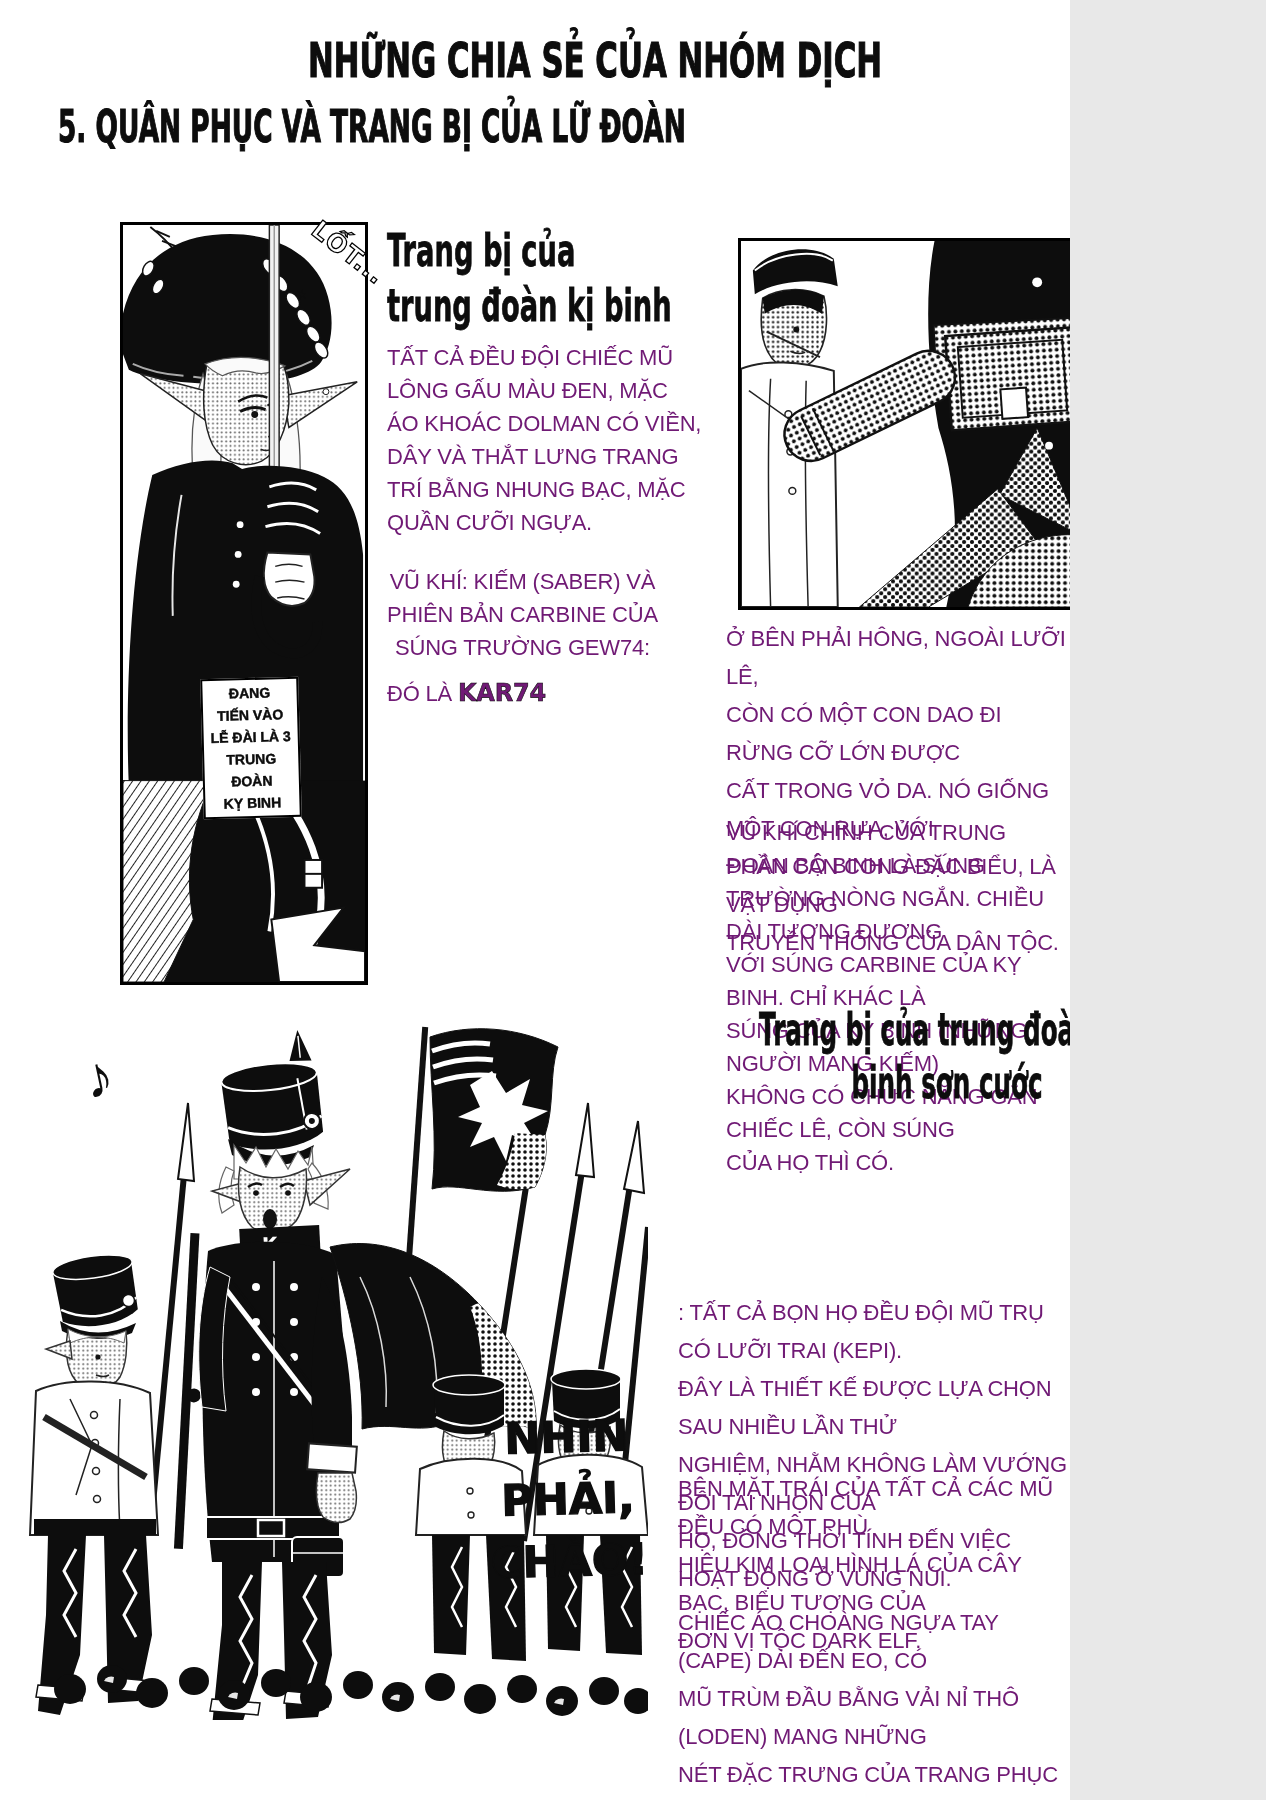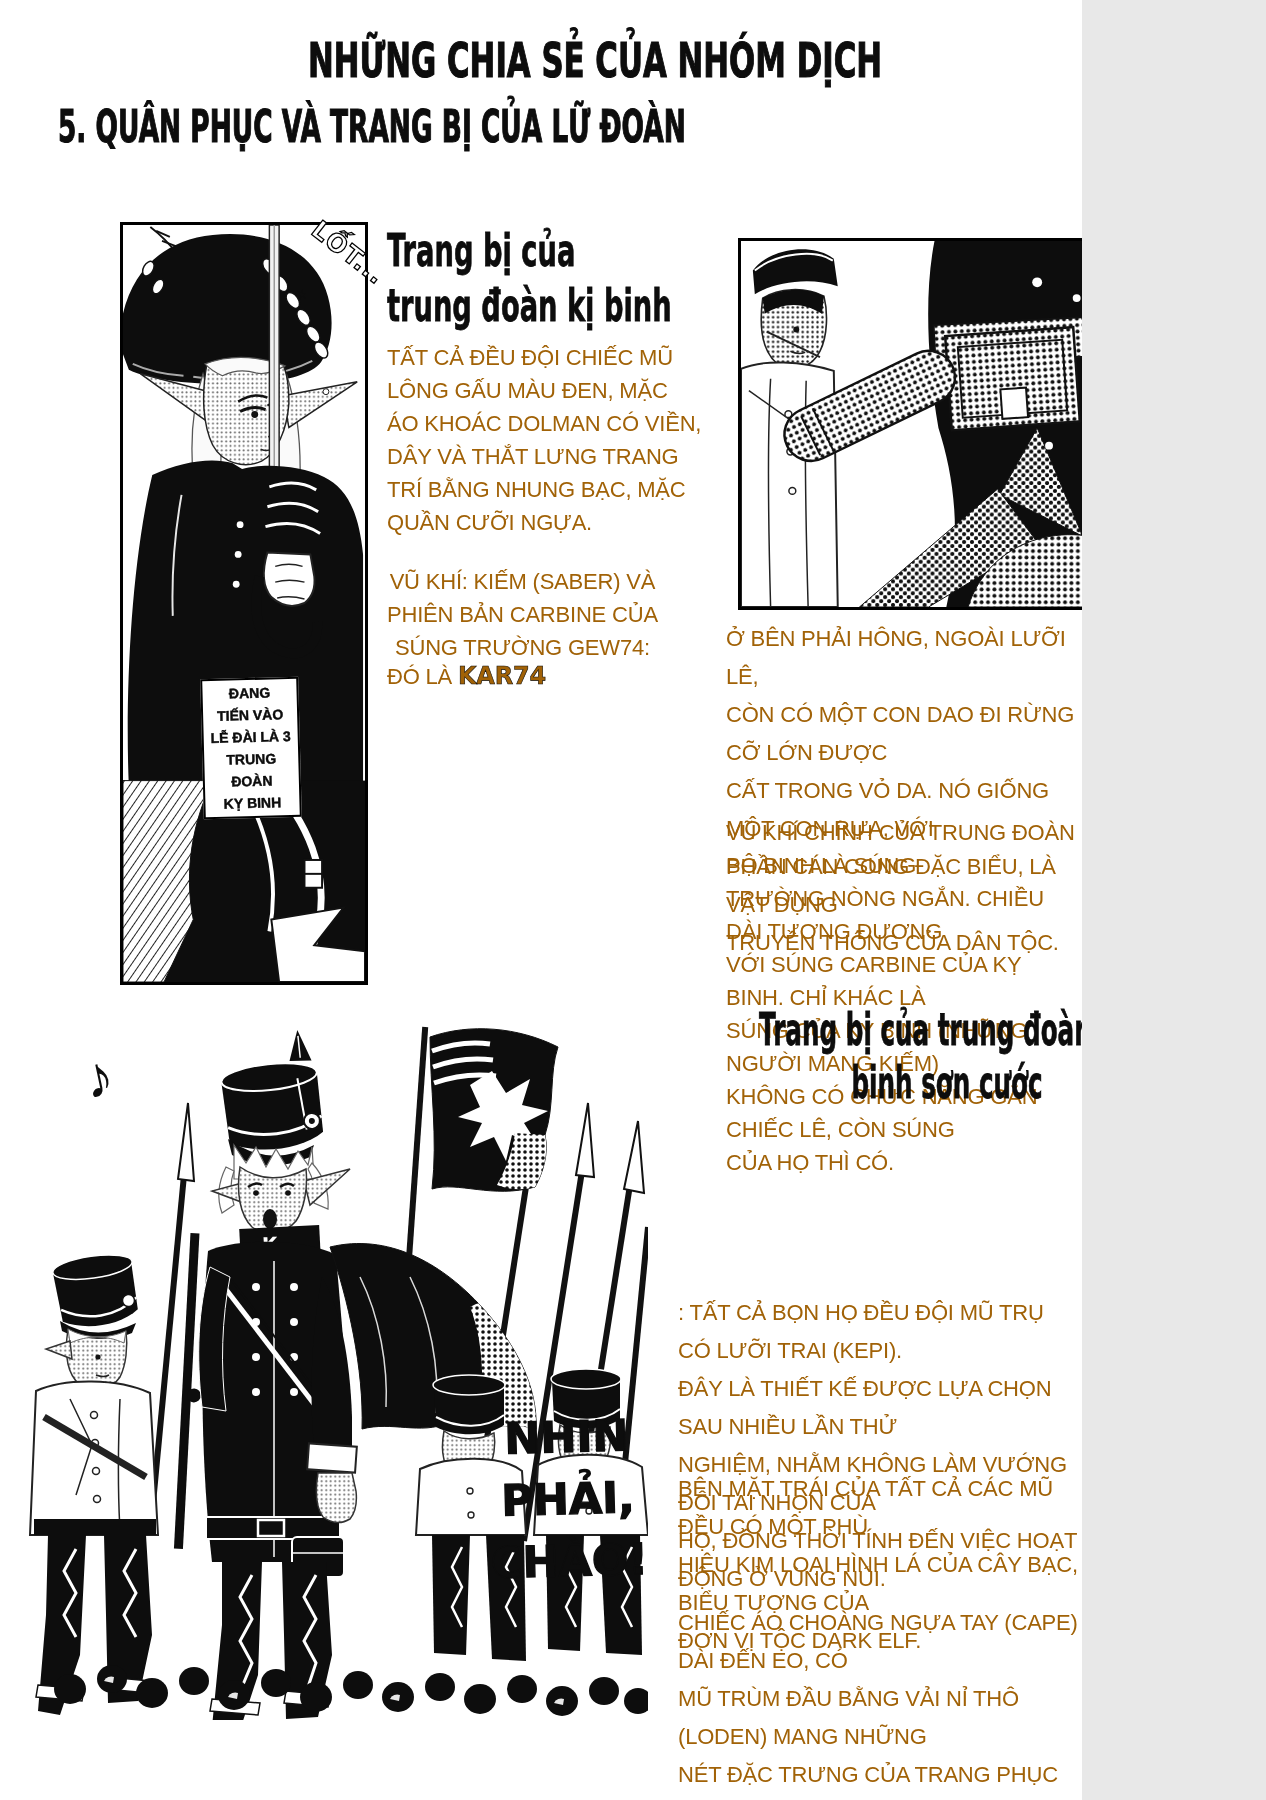--- a/index.html
+++ b/index.html
@@ -1,30 +1,30 @@
 <!DOCTYPE html>
 <html><head>
 <meta charset="utf-8">
 <style>
   html,body{margin:0;padding:0;background:#e8e8e8;}
   .page{position:relative;width:1070px;height:1800px;background:#ffffff;overflow:hidden;
-        font-family:"Liberation Sans",sans-serif;color:#0d0d0d;padding-left:12px;}
+        font-family:"Liberation Sans",sans-serif;color:#0d0d0d;}
   .abs{position:absolute;}
   .display{font-family:"DejaVu Sans",sans-serif;font-weight:bold;color:#0d0d0d;
            -webkit-text-stroke:1.1px #0d0d0d;white-space:pre-line;}
   .page-title{top:34px;left:95px;width:1000px;text-align:center;font-size:44px;line-height:1.15;
               transform:scale(0.70,1.08);transform-origin:50% 0;}
   .section-heading{top:102px;left:58px;font-size:40px;line-height:1.1;white-space:nowrap;
               transform:scale(0.66,1.10);transform-origin:0 0;}
   .sub-heading{font-family:"DejaVu Sans",sans-serif;font-weight:bold;color:#0d0d0d;
               -webkit-text-stroke:0.8px #0d0d0d;white-space:pre-line;}
   .cav-heading{top:224px;left:387px;font-size:44px;line-height:1.24;transform:scale(0.62,1);transform-origin:0 0;}
   .mtn-heading{top:1004px;left:597px;width:700px;text-align:center;font-size:44px;line-height:1.2;
               transform:scale(0.56,1);transform-origin:50% 0;}
-  .body-text{font-family:"Liberation Sans",sans-serif;font-size:22px;color:#a16207;
+  .body-text{font-family:"Liberation Sans",sans-serif;font-size:22px;color:#701a75;
              letter-spacing:-0.2px;white-space:pre-line;}
   .lh33{line-height:33px;} .lh38{line-height:38px;}
   .kar{font-family:"DejaVu Sans",sans-serif;font-weight:bold;-webkit-text-stroke:0.6px #0d0d0d;}
   .panel{position:absolute;box-sizing:border-box;border:3px solid #000;background:#fff;overflow:hidden;}
   .panel svg{display:block;width:100%;height:100%;}
   .caption-box{position:absolute;box-sizing:border-box;background:#fff;border:2px solid #000;
                display:flex;align-items:center;justify-content:center;text-align:center;
                font-family:"Liberation Sans",sans-serif;font-weight:bold;font-size:14px;line-height:22px;
                -webkit-text-stroke:0.4px #000;white-space:pre-line;}
   .sfx{position:absolute;font-family:"DejaVu Sans",sans-serif;font-weight:bold;font-size:25px;
@@ -134,21 +134,21 @@
 trung đoàn kị binh</div>
   <div class="abs body-text lh33" style="left:387px;top:341px;">TẤT CẢ ĐỀU ĐỘI CHIẾC MŨ
 LÔNG GẤU MÀU ĐEN, MẶC
 ÁO KHOÁC DOLMAN CÓ VIỀN,
 DÂY VÀ THẮT LƯNG TRANG
 TRÍ BẰNG NHUNG BẠC, MẶC
 QUẦN CƯỠI NGỰA.</div>
   <div class="abs body-text lh33" style="left:387px;top:565px;text-align:center;">VŨ KHÍ: KIẾM (SABER) VÀ
 PHIÊN BẢN CARBINE CỦA
 SÚNG TRƯỜNG GEW74:</div>
-  <div class="abs body-text lh33" style="left:387px;top:627px;">
+  <div class="abs body-text lh33" style="left:387px;top:644px;">
     <span>ĐÓ LÀ </span><b class="kar" style="font-size:24px;">KAR74</b>
   </div>
 
   <div class="panel" style="left:738px;top:238px;width:471px;height:372px;">
     <svg viewBox="0 0 471 372" preserveAspectRatio="none">
       <defs>
         <pattern id="p2dot" width="6.5" height="6.5" patternUnits="userSpaceOnUse">
           <rect width="6.5" height="6.5" fill="#fff"></rect>
             <circle cx="3.2" cy="3.2" r="2" fill="#111"></circle>
         </pattern>

